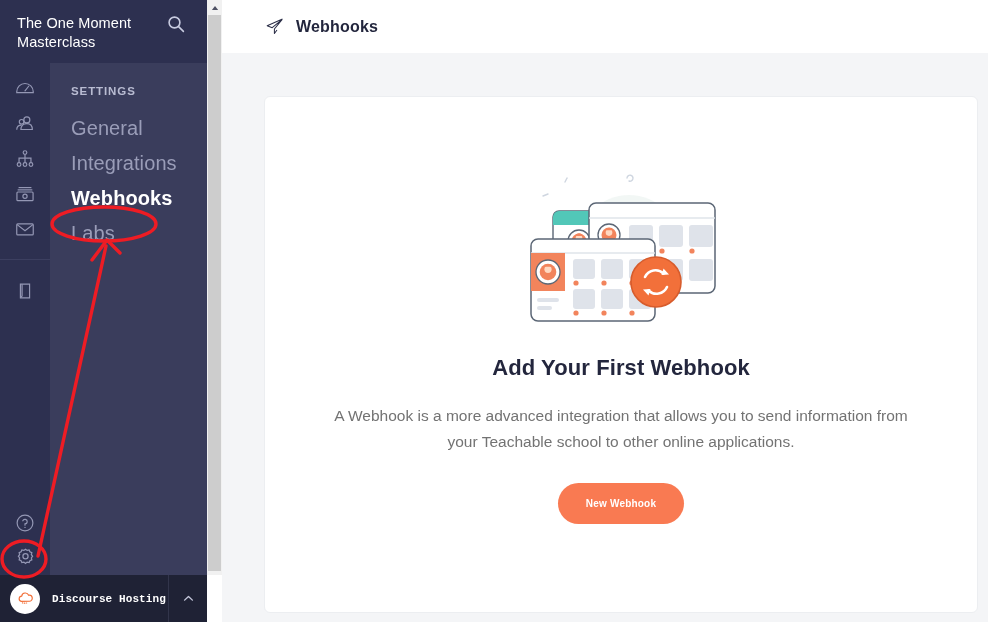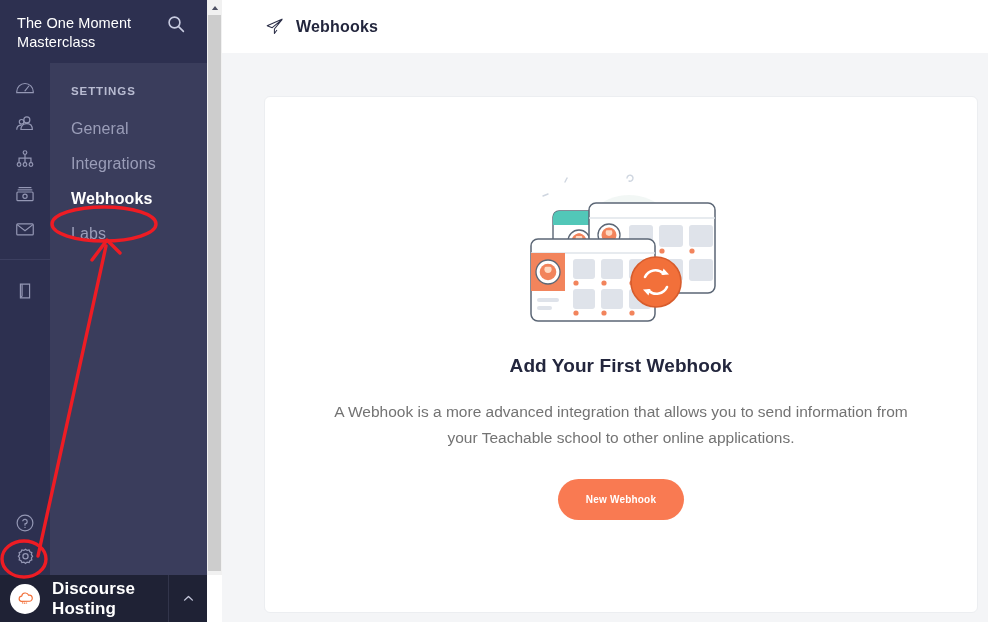--- a/index.html
+++ b/index.html
@@ -68,21 +68,21 @@
   }
   .submenu-header {
     color: #b9bcd2;
     font-size: 11.5px;
     font-weight: bold;
     letter-spacing: .9px;
     margin-bottom: 14px;
   }
   .submenu-item {
     color: #9a9db8;
-    font-size: 16px;
+    font-size: 20px;
     line-height: 35px;
     letter-spacing: .1px;
   }
   .submenu-item.active {
     color: #ffffff;
     font-weight: bold;
   }
 
   
   .userbar {
@@ -96,24 +96,25 @@
     margin-left: 10px;
     border-radius: 50%;
     background: #ffffff;
     display: flex; align-items: center; justify-content: center;
     flex: none;
   }
   .avatar svg { display: block; }
   .user-name {
     margin-left: 12px;
     color: #ffffff;
-    font-size: 17px;
+    font-size: 11px;
     font-weight: bold;
     letter-spacing: .1px;
     flex: 1;
+    font-family: Liberation Mono, monospace;
   }
   .user-chevron {
     width: 39px; height: 47px;
     border-left: 1px solid #32354b;
     display: flex; align-items: center; justify-content: center;
     color: #c3c6da;
     flex: none;
   }
 
   
@@ -168,21 +169,21 @@
     border: 1px solid #eceef1;
   }
   .card-inner {
     display: flex; flex-direction: column; align-items: center;
     padding-top: 72px;
   }
   .illus { width: 240px; height: 160px; }
   .empty-title {
     margin-top: 26px;
     color: #23263d;
-    font-size: 19px;
+    font-size: 22px;
     font-weight: bold;
     letter-spacing: .1px;
   }
   .empty-desc {
     margin-top: 22px;
     width: 600px;
     text-align: center;
     color: #737373;
     font-size: 15.5px;
     line-height: 26px;

